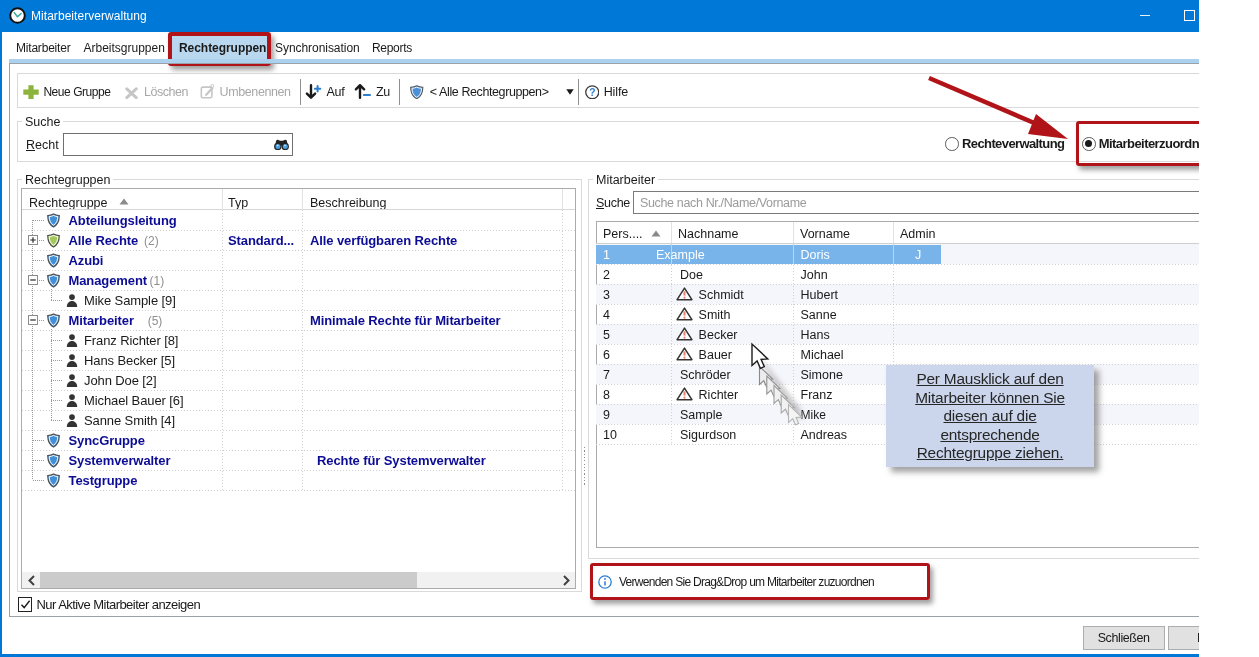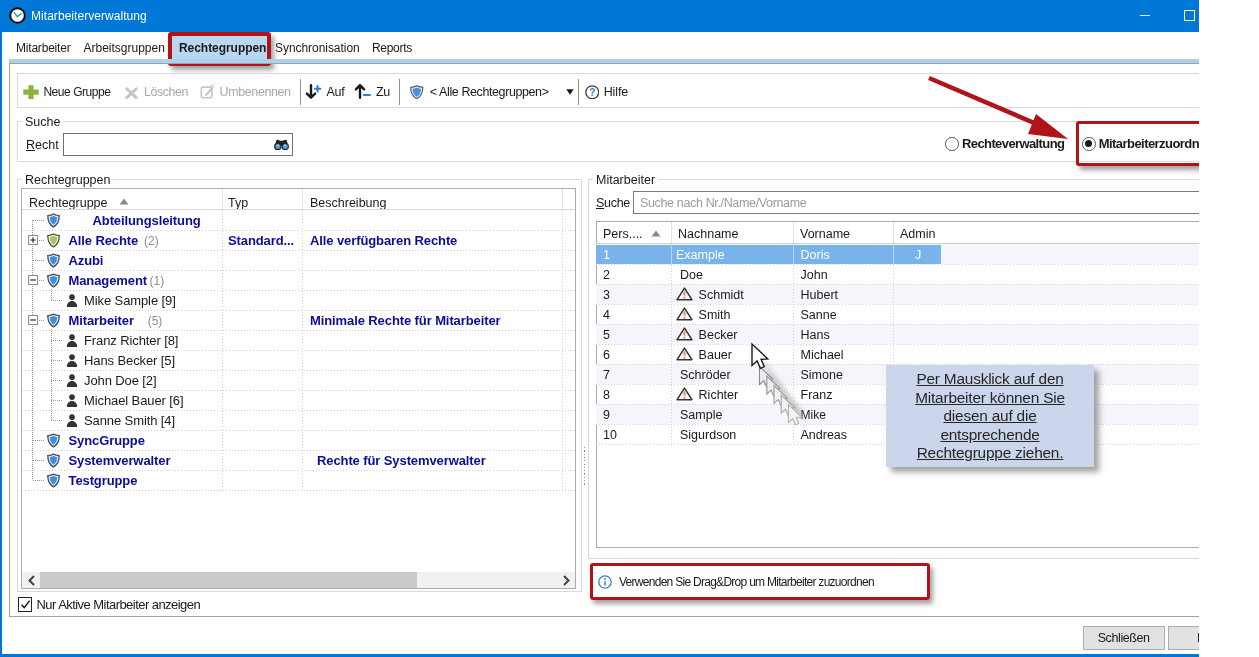--- a/index.html
+++ b/index.html
@@ -121,21 +121,21 @@
 <div class="hsep" style="left:561.7px;top:189px;height:20.5px;"></div>
 <div class="treedotv" style="left:32px;top:220.3px;height:260.0px;"></div>
 <div class="treedotv" style="left:51px;top:289.3px;height:12.0px;"></div>
 <div class="treedotv" style="left:51px;top:329.3px;height:92.0px;"></div>
 <div class="doth" style="left:22px;top:230.3px;width:553px;"></div>
 <div class="treedoth" style="left:33px;top:220.3px;width:11px;"></div>
 <svg class="abs" style="left:46.5px;top:213.1px;" width="13" height="15" viewBox="0 0 16 18">
       <path d="M8 0.9 C10.5 2.4 13 2.8 15.1 2.8 C15.1 9 13.3 14.2 8 17 C2.7 14.2 0.9 9 0.9 2.8 C3 2.8 5.5 2.4 8 0.9 Z" fill="#418fd9" stroke="#4d4d4d" stroke-width="1.4"></path>
       <path d="M8 2.8 C9.7 3.7 11.5 4.1 13.3 4.2 C13.2 8.6 11.9 12.5 8 14.8 C4.1 12.5 2.8 8.6 2.7 4.2 C4.5 4.1 6.3 3.7 8 2.8 Z" fill="none" stroke="#fff" stroke-width="1.2"></path>
     </svg>
-<div class="abs txt navy" style="left:68.5px;top:213.3px;font-size:13px;letter-spacing:-0.1px;margin-left:24px;">Abteilungsleitung</div>
+<div class="abs txt navy" style="left:68.5px;top:213.3px;font-size:13px;letter-spacing:-0.1px;">Abteilungsleitung</div>
 <div class="doth" style="left:22px;top:250.3px;width:553px;"></div>
 <div class="treedoth" style="left:33px;top:240.3px;width:11px;"></div>
 <svg class="abs" style="left:27.5px;top:235.3px;" width="10" height="10" viewBox="0 0 10 10">
       <rect x="0.5" y="0.5" width="9" height="9" fill="#fff" stroke="#8c8c8c"></rect>
       <path d="M2.2 5 H7.8 M5 2.2 V7.8" stroke="#2a2a2a" stroke-width="1.2"></path>
     </svg>
 <svg class="abs" style="left:46.5px;top:233.1px;" width="13" height="15" viewBox="0 0 16 18">
       <path d="M8 0.9 C10.5 2.4 13 2.8 15.1 2.8 C15.1 9 13.3 14.2 8 17 C2.7 14.2 0.9 9 0.9 2.8 C3 2.8 5.5 2.4 8 0.9 Z" fill="#a3c85e" stroke="#4d4d4d" stroke-width="1.4"></path>
       <path d="M8 2.8 C9.7 3.7 11.5 4.1 13.3 4.2 C13.2 8.6 11.9 12.5 8 14.8 C4.1 12.5 2.8 8.6 2.7 4.2 C4.5 4.1 6.3 3.7 8 2.8 Z" fill="none" stroke="#fff" stroke-width="1.2"></path>
     </svg>
@@ -284,21 +284,21 @@
 <div class="doth" style="left:596px;top:284.0px;width:638.5px;"></div>
 <div class="doth" style="left:596px;top:304.0px;width:638.5px;"></div>
 <div class="doth" style="left:596px;top:324.0px;width:638.5px;"></div>
 <div class="doth" style="left:596px;top:344.0px;width:638.5px;"></div>
 <div class="doth" style="left:596px;top:364.0px;width:638.5px;"></div>
 <div class="doth" style="left:596px;top:384.0px;width:638.5px;"></div>
 <div class="doth" style="left:596px;top:404.0px;width:638.5px;"></div>
 <div class="doth" style="left:596px;top:424.0px;width:638.5px;"></div>
 <div class="doth" style="left:596px;top:444.0px;width:638.5px;"></div>
 <div class="abs txt" style="left:603px;top:247.5px;font-size:12.5px;color:#fff;">1</div>
-<div class="abs txt" style="left:676px;top:247.5px;font-size:12.5px;color:#fff;">Example</div>
+<div class="abs txt" style="left:656px;top:247.5px;font-size:12.5px;color:#fff;">Example</div>
 <div class="abs txt" style="left:800.5px;top:247.5px;font-size:12.5px;color:#fff;">Doris</div>
 <div class="abs txt" style="left:915px;top:247.5px;font-size:12.5px;color:#fff;">J</div>
 <div class="abs txt" style="left:603px;top:267.5px;font-size:12.5px;color:#1a1a1a;">2</div>
 <div class="abs txt" style="left:680px;top:267.5px;font-size:12.5px;color:#1a1a1a;">Doe</div>
 <div class="abs txt" style="left:800.5px;top:267.5px;font-size:12.5px;color:#1a1a1a;">John</div>
 <div class="abs txt" style="left:603px;top:287.5px;font-size:12.5px;color:#1a1a1a;">3</div>
 <svg class="abs" style="left:675.8px;top:286.7px;" width="17" height="14" viewBox="0 0 17 14">
       <path d="M8.5 1.1 L15.9 12.7 H1.1 Z" fill="#fff" stroke="#333" stroke-width="1.5" stroke-linejoin="round"></path>
       <path d="M8.5 4.2 V8.6" stroke="#ef7e6e" stroke-width="2"></path>
       <circle cx="8.5" cy="10.7" r="1.1" fill="#ef7e6e"></circle>

